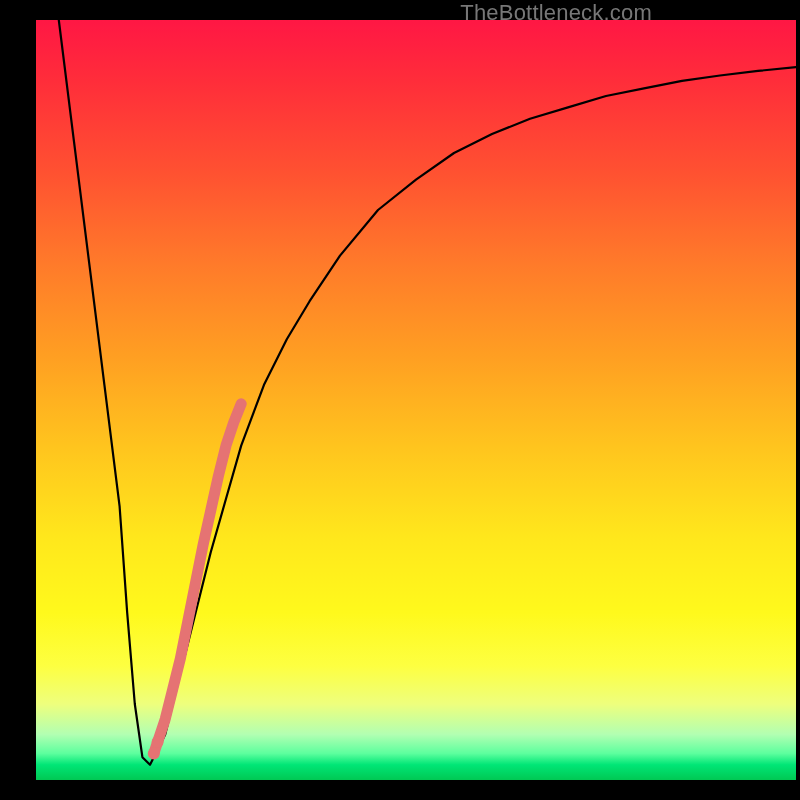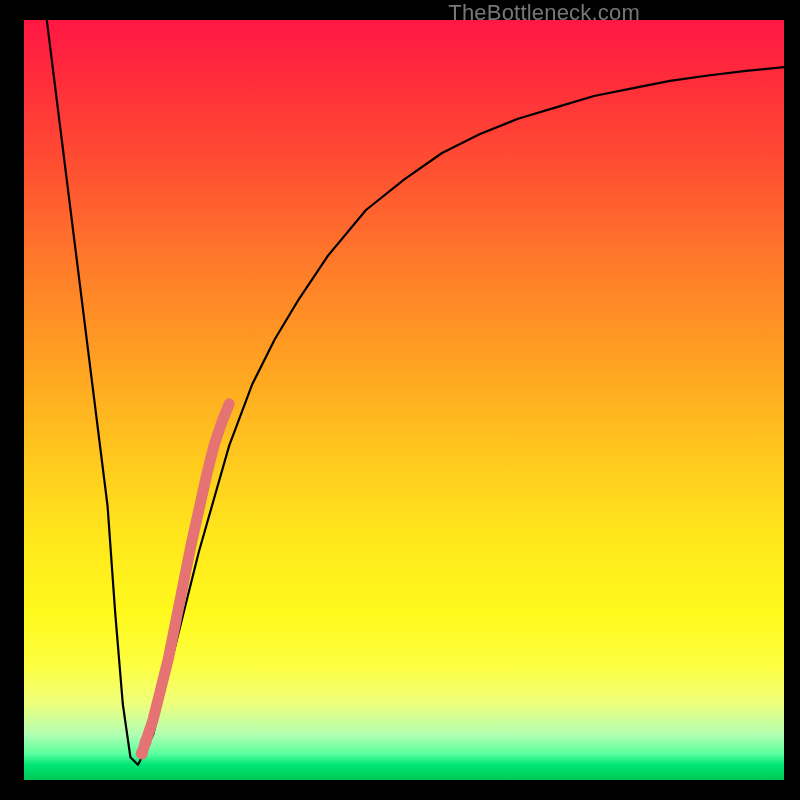--- a/index.html
+++ b/index.html
@@ -7,21 +7,21 @@
     padding: 0;
     width: 800px;
     height: 800px;
     overflow: hidden;
     background: #000;
     font-family: Arial, Helvetica, sans-serif;
   }
   .frame {
     position: absolute;
     top: 0;
-    left: 4px;
+    left: 16px;
     width: 644px;
     height: 800px;
     background: #000;
   }
   .plot-area {
     position: absolute;
     top: 20px;
     left: 20px;
     width: 760px;
     height: 760px;

